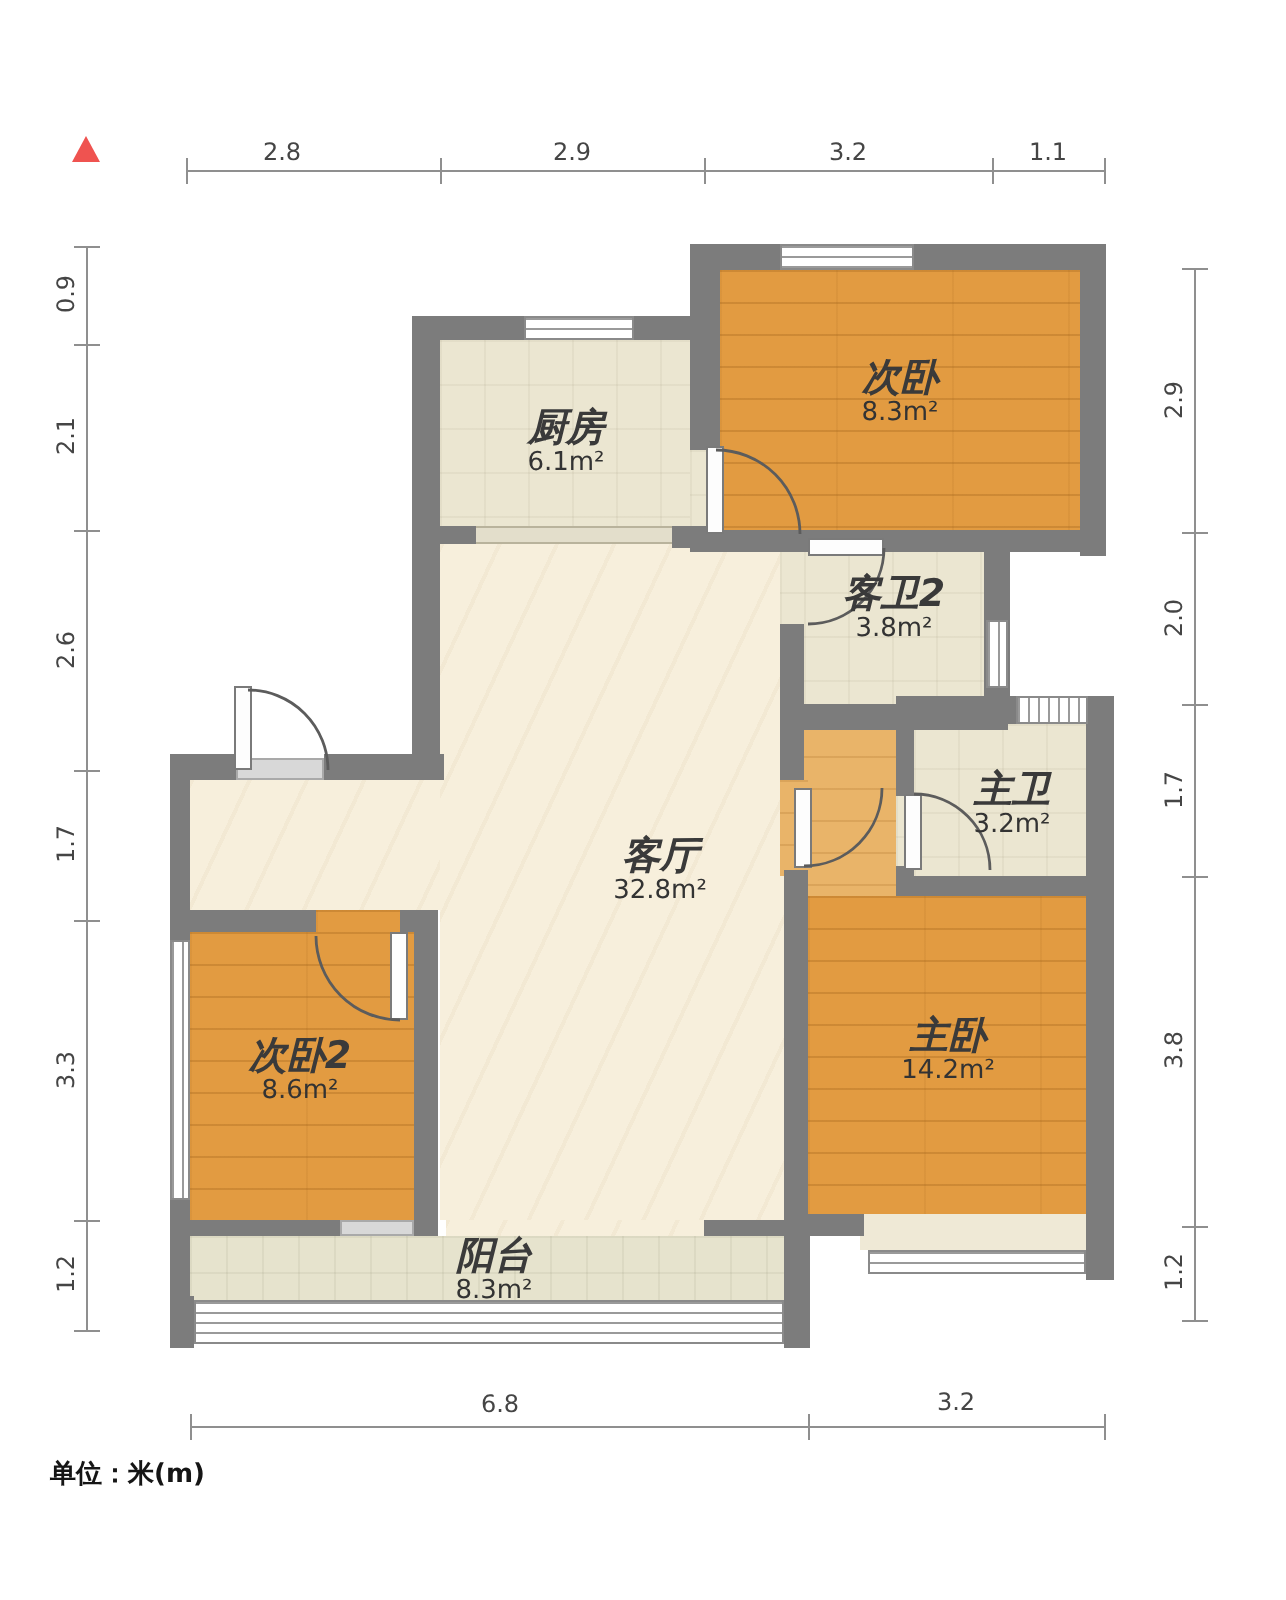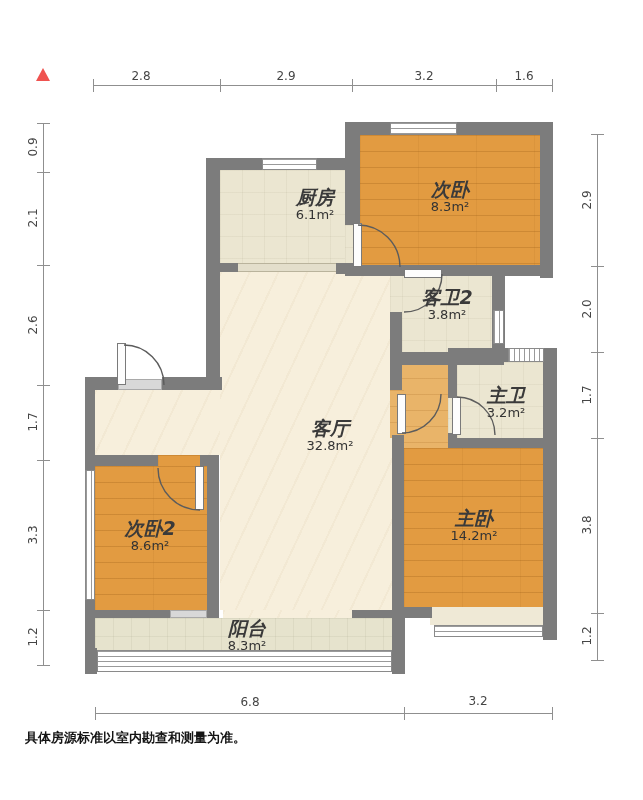--- a/index.html
+++ b/index.html
@@ -116,21 +116,21 @@
       <div class="leaf" style="left: 195px; top: 466px; width: 9px; height: 44px;"></div>
       <svg id="overlay" width="643" height="800" viewBox="0 0 643 800">
       <path d="M124,345 A40,40 0 0 1 164,385" fill="none" stroke="#5c5c5c" stroke-width="1.4"></path>
       <path d="M358,225 A42,42 0 0 1 400,267" fill="none" stroke="#5c5c5c" stroke-width="1.4"></path>
       <path d="M442,274 A38,38 0 0 1 404,312" fill="none" stroke="#5c5c5c" stroke-width="1.4"></path>
       <path d="M457,397 A38,38 0 0 1 495,435" fill="none" stroke="#5c5c5c" stroke-width="1.4"></path>
       <path d="M441,394 A39,39 0 0 1 402,433" fill="none" stroke="#5c5c5c" stroke-width="1.4"></path>
       <path d="M158,468 A42,42 0 0 0 200,510" fill="none" stroke="#5c5c5c" stroke-width="1.4"></path>
     </svg>
 
-    <div class="rlabel" style="left:283px;top:206px;margin-left:32px;">
+    <div class="rlabel" style="left:283px;top:223px;">
       <div class="rname">厨房</div>
       <div class="rarea">6.1m²</div>
     </div>
     <div class="rlabel" style="left:450px;top:198px;">
       <div class="rname">次卧</div>
       <div class="rarea">8.3m²</div>
     </div>
     <div class="rlabel" style="left:447px;top:306px;">
       <div class="rname">客卫2</div>
       <div class="rarea">3.8m²</div>
@@ -153,40 +153,40 @@
     </div>
     <div class="rlabel" style="left:247px;top:637px;">
       <div class="rname">阳台</div>
       <div class="rarea">8.3m²</div>
     </div>
   </div>
 
   <span class="dimlabel" style="left:141px;top:76px;">2.8</span>
   <span class="dimlabel" style="left:286px;top:76px;">2.9</span>
   <span class="dimlabel" style="left:424px;top:76px;">3.2</span>
-  <span class="dimlabel" style="left:524px;top:76px;">1.6</span>
+  <span class="dimlabel" style="left:524px;top:76px;">1.1</span>
 
   <span class="dimlabel" style="left:250px;top:702px;">6.8</span>
   <span class="dimlabel" style="left:478px;top:701px;">3.2</span>
 
   <span class="dimlabel side" style="left:33px;top:147px;">0.9</span>
   <span class="dimlabel side" style="left:33px;top:218px;">2.1</span>
   <span class="dimlabel side" style="left:33px;top:325px;">2.6</span>
   <span class="dimlabel side" style="left:33px;top:422px;">1.7</span>
   <span class="dimlabel side" style="left:33px;top:535px;">3.3</span>
   <span class="dimlabel side" style="left:33px;top:637px;">1.2</span>
 
   <span class="dimlabel side" style="left:587px;top:200px;">2.9</span>
   <span class="dimlabel side" style="left:587px;top:309px;">2.0</span>
   <span class="dimlabel side" style="left:587px;top:395px;">1.7</span>
   <span class="dimlabel side" style="left:587px;top:525px;">3.8</span>
   <span class="dimlabel side" style="left:587px;top:636px;">1.2</span>
 
   <div class="footer">
-    <div>具体房源标准以室内勘查和测量为准。</div>
+    <div>单位：米(m)</div>
   </div>
 <div class="dimline" style="left: 93px; top: 85px; width: 459px; height: 1px;"></div>
     <div class="dimline" style="left: 95px; top: 713px; width: 457px; height: 1px;"></div>
     <div class="dimline" style="left: 43px; top: 123px; width: 1px; height: 542px;"></div>
     <div class="dimline" style="left: 597px; top: 134px; width: 1px; height: 526px;"></div>
     <div class="dimtick" style="left: 93px; top: 79px; width: 1px; height: 13px;"></div>
     <div class="dimtick" style="left: 220px; top: 79px; width: 1px; height: 13px;"></div>
     <div class="dimtick" style="left: 352px; top: 79px; width: 1px; height: 13px;"></div>
     <div class="dimtick" style="left: 496px; top: 79px; width: 1px; height: 13px;"></div>
     <div class="dimtick" style="left: 552px; top: 79px; width: 1px; height: 13px;"></div>

